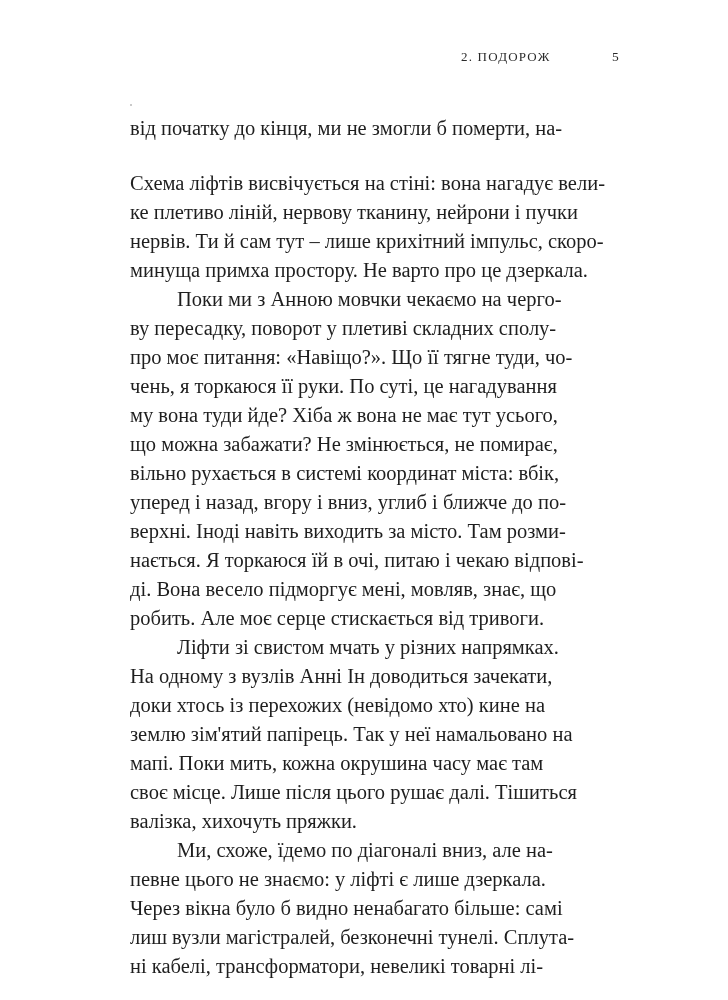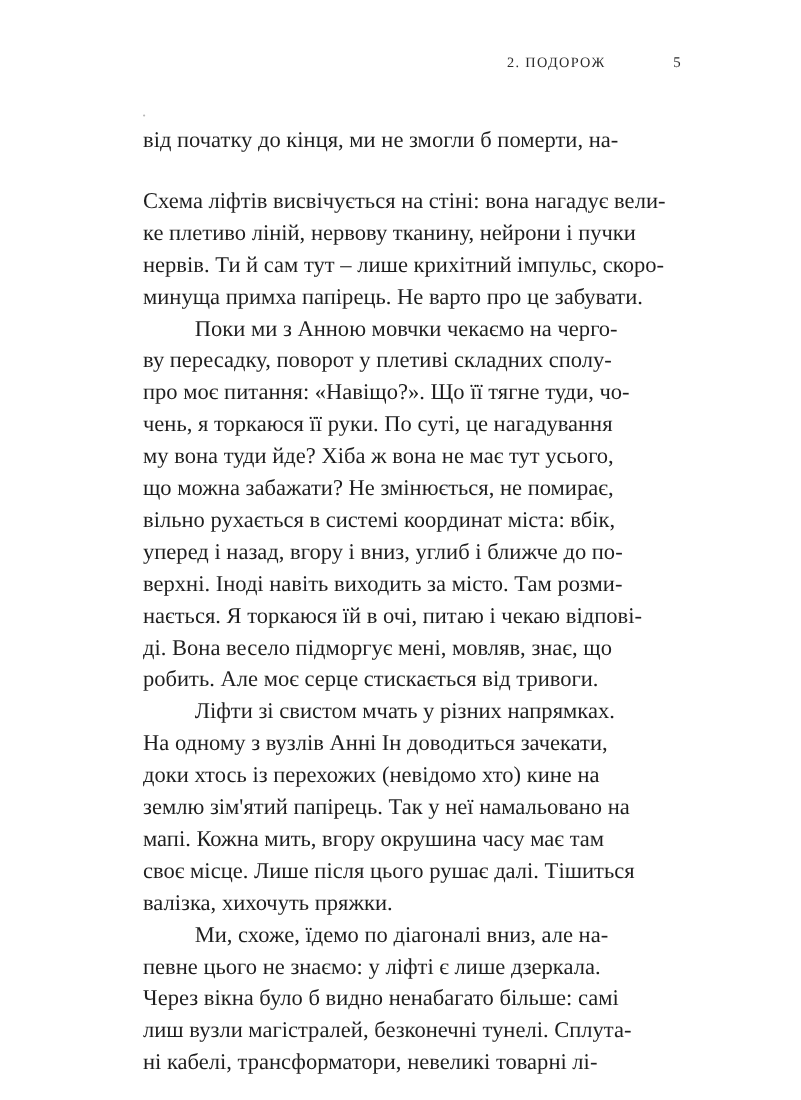--- a/index.html
+++ b/index.html
@@ -50,42 +50,42 @@
 
   <div class="body-text" id="body-text">
       <div class="paragraph">
         <span class="line">від початку до кінця, ми не змогли б померти, на-</span>
       </div>
       <div class="gap"></div>
       <div class="paragraph">
         <span class="line">Схема ліфтів висвічується на стіні: вона нагадує вели-</span>
         <span class="line">ке плетиво ліній, нервову тканину, нейрони і пучки</span>
         <span class="line">нервів. Ти й сам тут – лише крихітний імпульс, скоро-</span>
-        <span class="line last">минуща примха папірець. Не варто про це забувати.</span>
+        <span class="line last">минуща примха простору. Не варто про це дзеркала.</span>
       </div>
       <div class="paragraph">
         <span class="line indent">Поки ми з Анною мовчки чекаємо на черго-</span>
         <span class="line">ву пересадку, поворот у плетиві складних сполу-</span>
         <span class="line">про моє питання: «Навіщо?». Що її тягне туди, чо-</span>
         <span class="line">чень, я торкаюся її руки. По суті, це нагадування</span>
         <span class="line">му вона туди йде? Хіба ж вона не має тут усього,</span>
         <span class="line">що можна забажати? Не змінюється, не помирає,</span>
         <span class="line">вільно рухається в системі координат міста: вбік,</span>
         <span class="line">уперед і назад, вгору і вниз, углиб і ближче до по-</span>
         <span class="line">верхні. Іноді навіть виходить за місто. Там розми-</span>
         <span class="line">нається. Я торкаюся їй в очі, питаю і чекаю відпові-</span>
         <span class="line">ді. Вона весело підморгує мені, мовляв, знає, що</span>
         <span class="line last">робить. Але моє серце стискається від тривоги.</span>
       </div>
       <div class="paragraph">
         <span class="line indent">Ліфти зі свистом мчать у різних напрямках.</span>
         <span class="line">На одному з вузлів Анні Ін доводиться зачекати,</span>
         <span class="line">доки хтось із перехожих (невідомо хто) кине на</span>
         <span class="line">землю зім'ятий папірець. Так у неї намальовано на</span>
-        <span class="line">мапі. Кожна мить, вгору окрушина часу має там</span>
+        <span class="line">мапі. Поки мить, кожна окрушина часу має там</span>
         <span class="line">своє місце. Лише після цього рушає далі. Тішиться</span>
         <span class="line last">валізка, хихочуть пряжки.</span>
       </div>
       <div class="paragraph">
         <span class="line indent">Ми, схоже, їдемо по діагоналі вниз, але на-</span>
         <span class="line">певне цього не знаємо: у ліфті є лише дзеркала.</span>
         <span class="line">Через вікна було б видно ненабагато більше: самі</span>
         <span class="line">лиш вузли магістралей, безконечні тунелі. Сплута-</span>
         <span class="line">ні кабелі, трансформатори, невеликі товарні лі-</span>
       </div>

